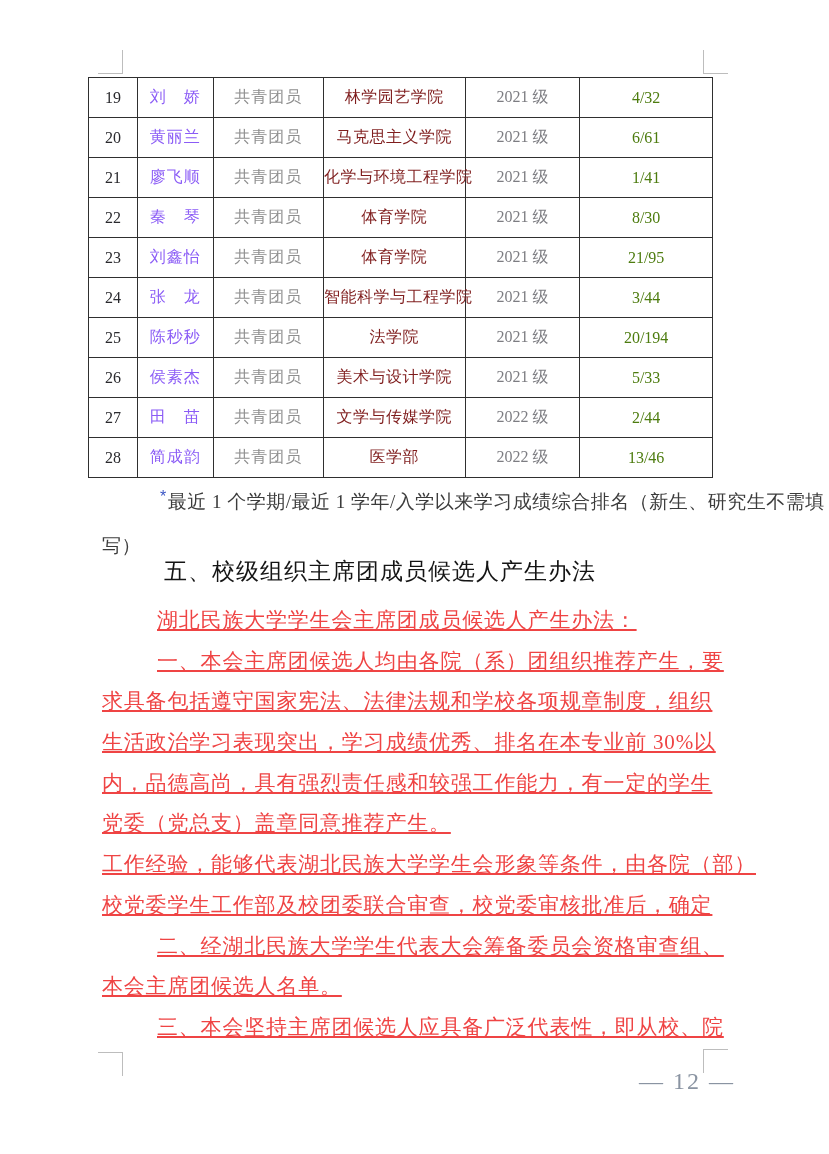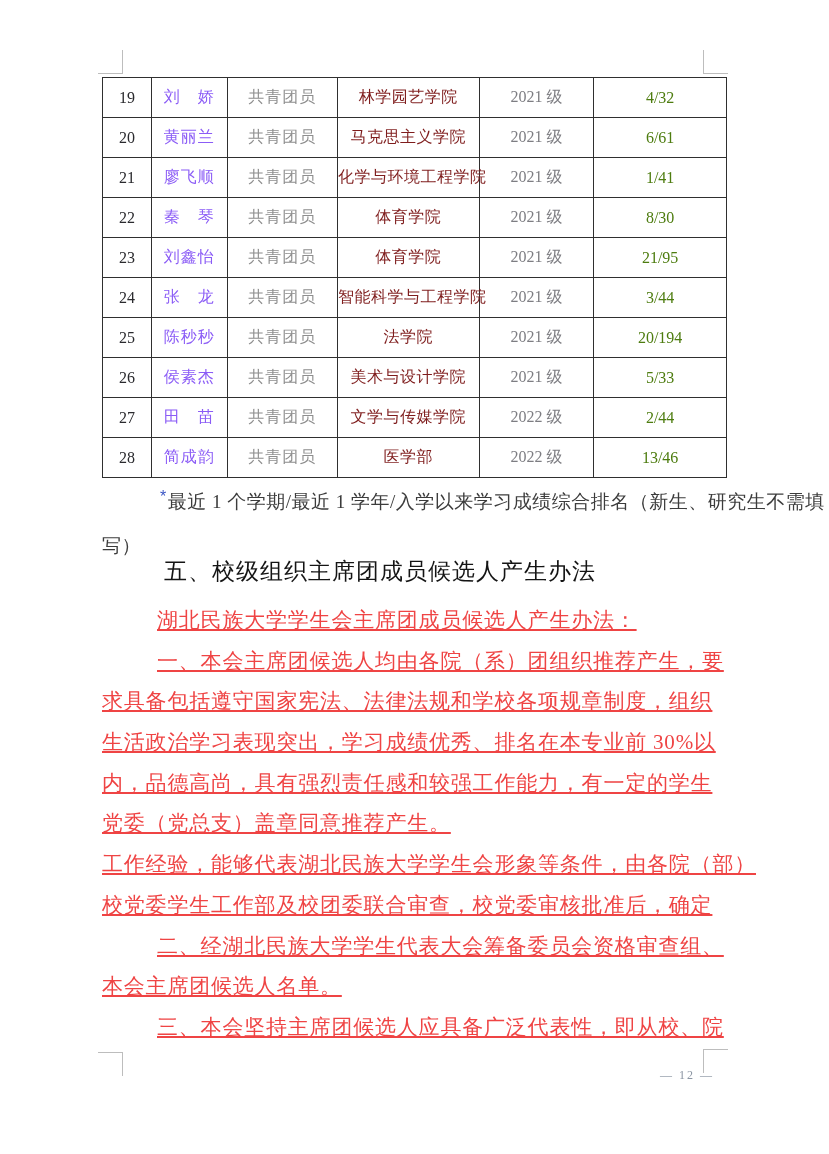--- a/index.html
+++ b/index.html
@@ -15,21 +15,21 @@
   
   .crop { position: absolute; width: 25px; height: 24px; }
   .crop-tl { left: 98px;  top: 50px;   border-right: 1px solid #bdbdbd; border-bottom: 1px solid #bdbdbd; }
   .crop-tr { left: 703px; top: 50px;   border-left: 1px solid #bdbdbd;  border-bottom: 1px solid #bdbdbd; }
   .crop-bl { left: 98px;  top: 1052px; border-right: 1px solid #bdbdbd; border-top: 1px solid #bdbdbd; }
   .crop-br { left: 703px; top: 1049px; border-left: 1px solid #bdbdbd;  border-top: 1px solid #bdbdbd; }
 
   
   table.roster {
     position: absolute;
-    left: 102px;
+    left: 88px;
     top: 77px;
     width: 625px;
     border-collapse: collapse;
     table-layout: fixed;
     padding-left: 32px;
   }
   table.roster td {
     border: 1px solid #2f2f2f;
     height: 40px;
     text-align: center;
@@ -98,21 +98,21 @@
   }
   .body-text .indent { padding-left: 55px; }
 
   
   .page-number {
     position: absolute;
     left: 612px;
     top: 1068px;
     width: 150px;
     text-align: center;
-    font-size: 12px;
+    font-size: 24px;
     color: #8a94a2;
     letter-spacing: 2px;
     white-space: nowrap;
   }
 </style>
 </head>
 <body>
 
 <div class="page">
 

